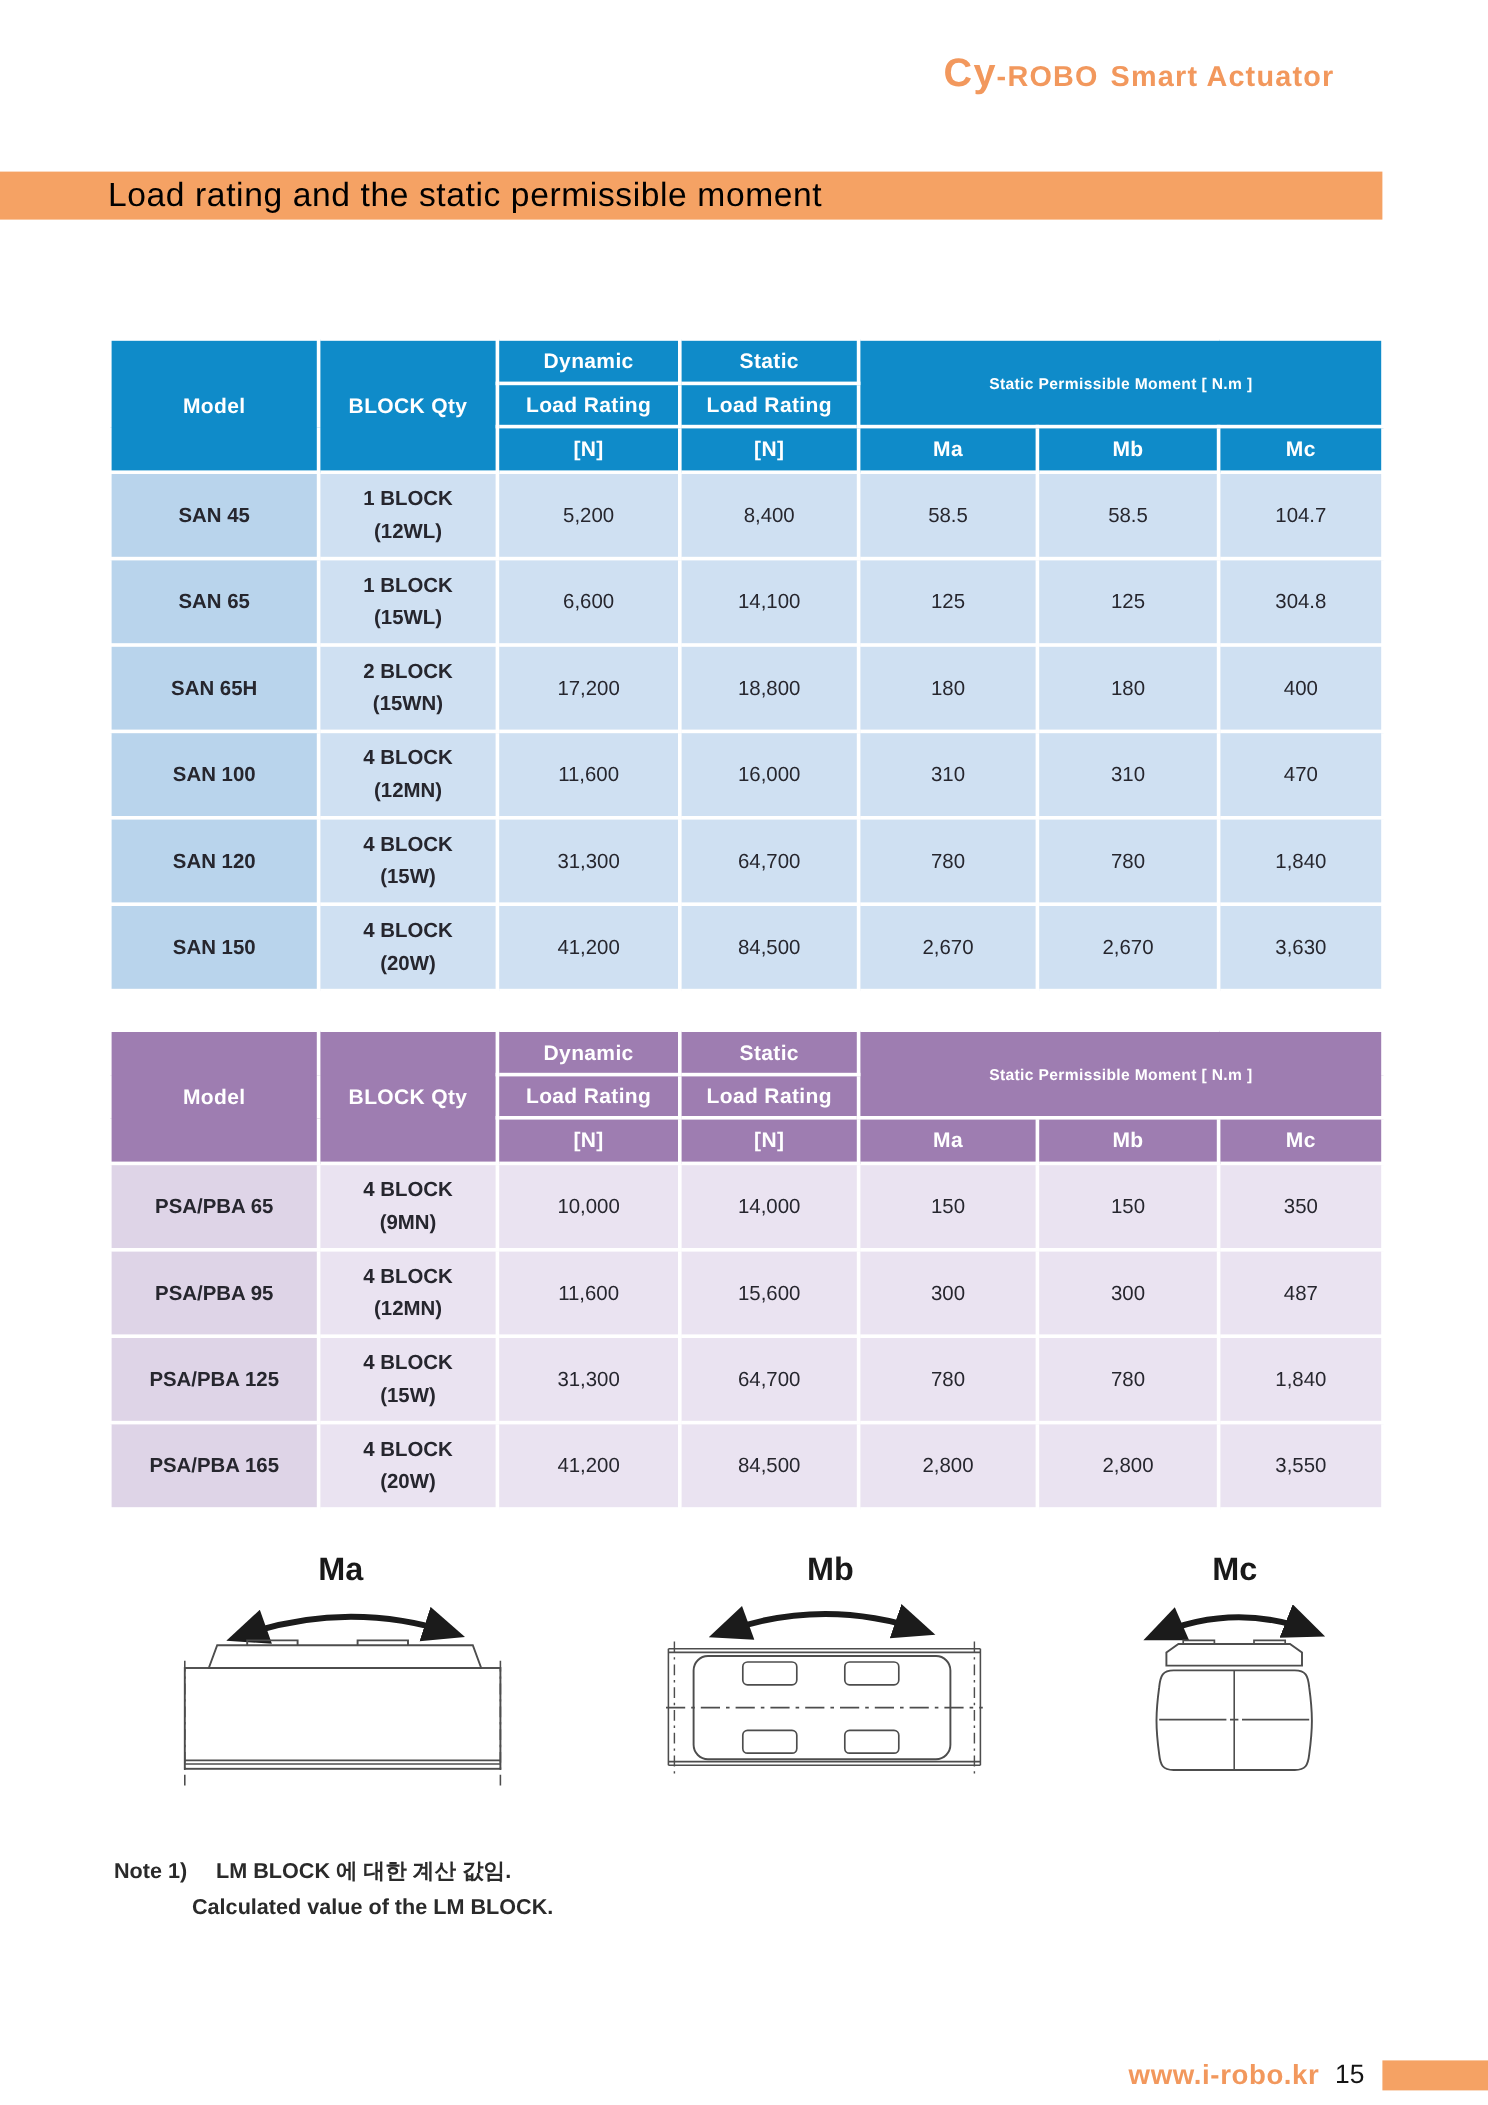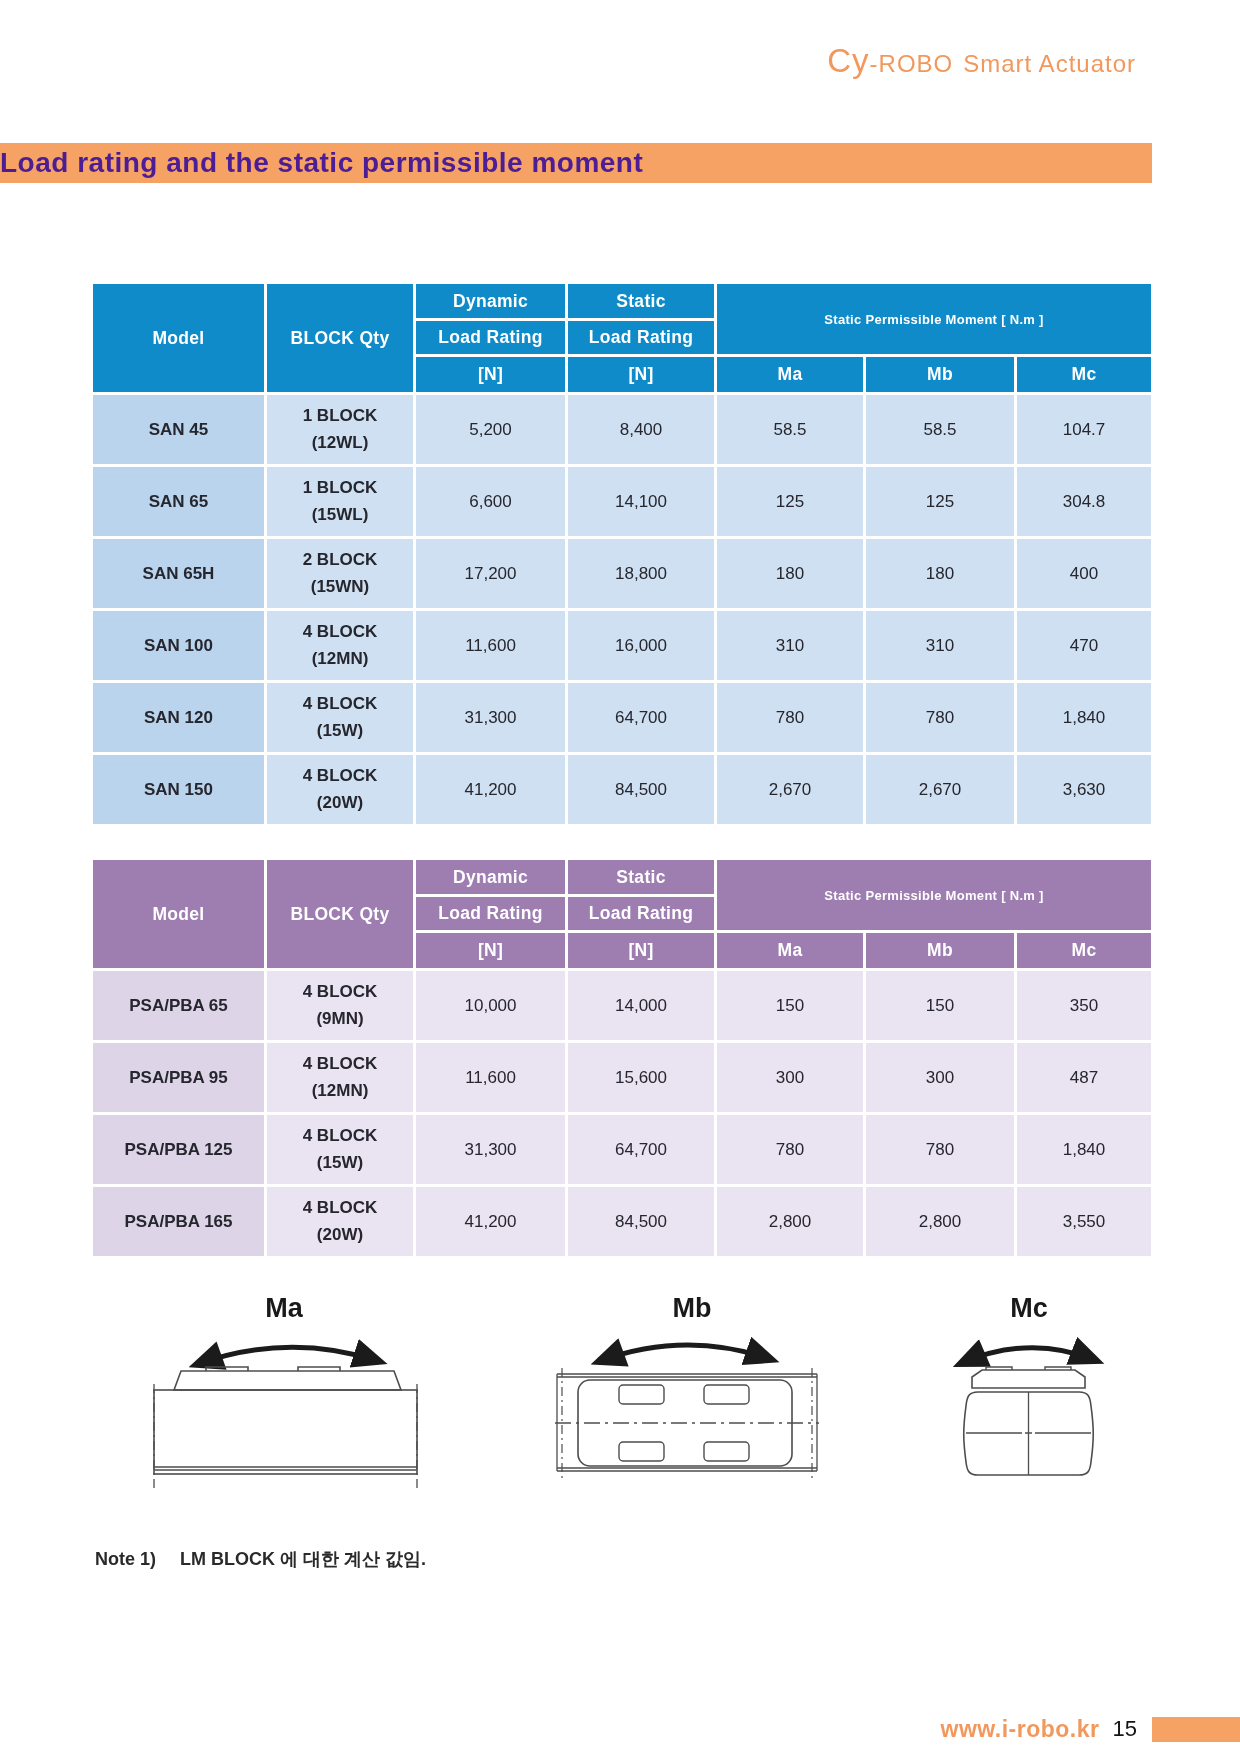--- a/index.html
+++ b/index.html
@@ -1,26 +1,26 @@
 <!DOCTYPE html>
 <html><head>
 <meta charset="utf-8">
 <style>
   html,body{margin:0;padding:0;background:#ffffff;}
   body{width:1240px;height:1754px;position:relative;font-family:"Liberation Sans",sans-serif;color:#26262e;overflow:hidden;}
 
   
-  .logo{position:absolute;top:42px;right:104px;white-space:nowrap;color:var(--logo-orange,#F2985D);font-weight:400;}
+  .logo{position:absolute;top:42px;right:128px;white-space:nowrap;color:var(--logo-orange,#F2985D);font-weight:700;}
   .logo .cy{font-size:33px;letter-spacing:1px;}
   .logo .robo{font-size:24px;letter-spacing:1px;}
   .logo .tag{font-size:24px;margin-left:10px;letter-spacing:1px;}
 
   
   .title-bar{position:absolute;left:0;top:143px;width:1152px;height:40px;background:var(--accent-orange,#F5A264);}
-  .title-bar .t{line-height:40px;color:#4c1d95;font-size:28px;font-weight:700;letter-spacing:.5px;}
+  .title-bar .t{padding-left:90px;line-height:40px;color:#000000;font-size:28px;font-weight:400;letter-spacing:.5px;}
 
   
   table.data-table{position:absolute;left:90px;width:1061px;border-collapse:collapse;table-layout:fixed;}
   #t1{top:281px;}
   #t2{top:857px;}
   .c-model{width:174px}.c-block{width:149px}.c-dyn{width:152px}.c-sta{width:149px}
   .c-ma{width:149px}.c-mb{width:151px}.c-mc{width:137px}
   .data-table th,.data-table td{border:3px solid #fff;text-align:center;vertical-align:middle;padding:0;}
   .data-table thead th{background:var(--header-bg,#0F8BC9);color:#fff;font-size:17.5px;font-weight:700;letter-spacing:.3px;}
   .data-table thead th.moment{font-size:13px;}
@@ -281,19 +281,20 @@
     <path d="M72,35 Q139,6 205,32" fill="none" stroke="#1b1b1b" stroke-width="5" marker-start="url(#mc-s)" marker-end="url(#mc-e)"></path>
     <path d="M96,42 v-3 h26 v3 M155,42 v-3 h26 v3" fill="none" stroke="#4d4d4d" stroke-width="1.4"></path>
     <path d="M82,60 L82,49 L92,42 L185,42 L195,49 L195,60 Z" fill="none" stroke="#4d4d4d" stroke-width="1.6"></path>
     <path d="M88,64 H189 C198,64 200,68 201,78 C204,100 204,112 201,134 C200,143 198,147 189,147 H88 C79,147 77,143 76,134 C73,112 73,100 76,78 C77,68 79,64 88,64 Z" fill="none" stroke="#4d4d4d" stroke-width="1.6"></path>
     <path d="M138.5,64 V147 M76,105 H132 M145,105 H201 M135,105 h7" stroke="#4d4d4d" stroke-width="1.3"></path>
   </svg>
 </div>
 
 <div class="note">
   <div><span class="prefix">Note 1)</span><span>LM BLOCK 에 대한 계산 값임.</span></div>
+  <div class="line2">Calculated value of the LM BLOCK.</div>
 </div>
 
 <div class="footer">
   <span class="url">www.i-robo.kr</span>
   <span class="pageno">15</span>
   <span class="bar"></span>
 </div>
 
 </body></html>

